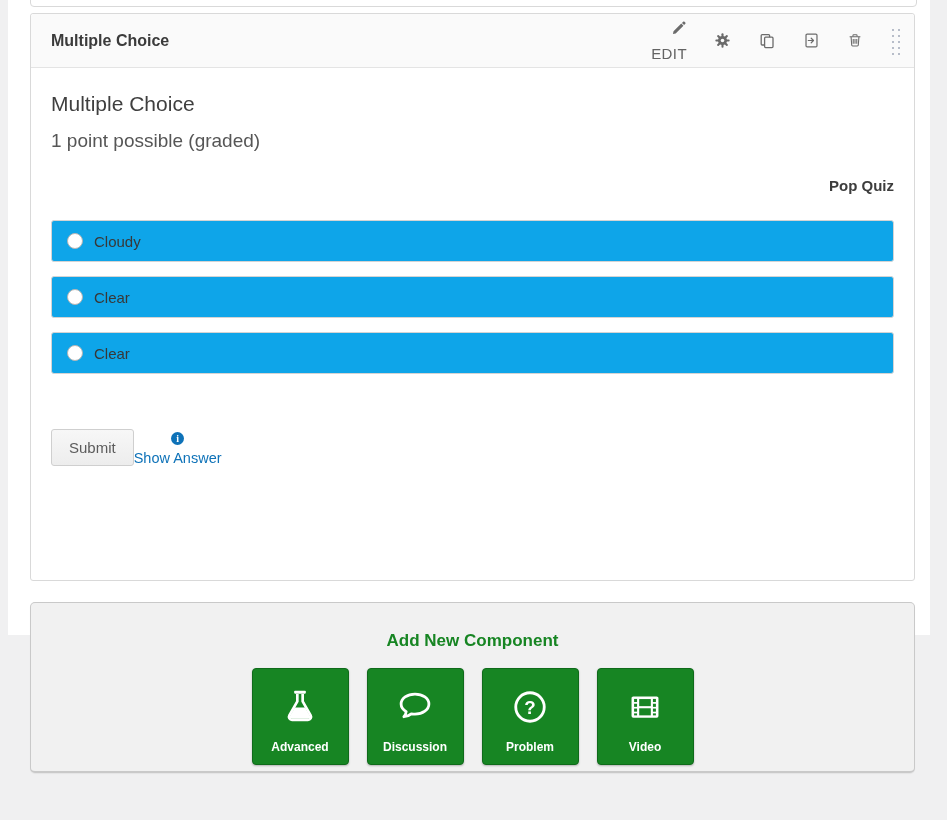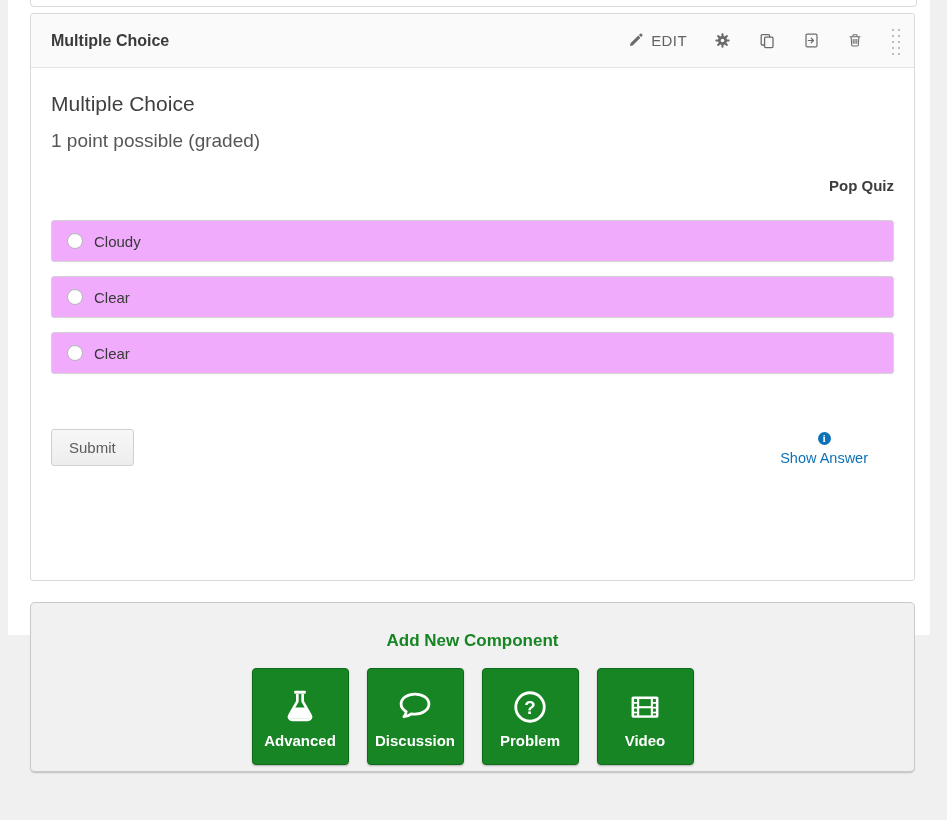--- a/index.html
+++ b/index.html
@@ -22,49 +22,49 @@
     position:absolute;left:22px;top:13px;width:885px;height:568px;
     background:#fff;border:1px solid #d9d9d9;border-radius:3px;box-sizing:border-box;
   }
   .unit-header{
     height:54px;background:#fafafa;border-bottom:1px solid #e4e4e4;
     border-radius:3px 3px 0 0;display:flex;align-items:center;
     padding:0 13px 0 20px;box-sizing:border-box;
   }
   .unit-title{font-size:16px;font-weight:bold;color:#3b3b3b;}
   .unit-actions{margin-left:auto;display:flex;align-items:center;gap:27px;}
-  .edit-btn{display:flex;align-items:center;gap:7px;color:#636363;font-size:15px;
+  .edit-btn{display:flex;align-items:flex-end;gap:7px;color:#636363;font-size:15px;
     letter-spacing:.4px;cursor:pointer;background:none;border:none;padding:0;
-    font-family:inherit;}
+    font-family:inherit;flex-direction:column;}
   .icon-btn{background:none;border:none;padding:0;cursor:pointer;display:flex;align-items:center;}
   .icon-btn svg{display:block;}
   .drag-handle{
     width:11px;height:28px;cursor:grab;
     background-image:radial-gradient(#b7bdc9 1.15px,transparent 1.35px);
     background-size:6px 6px;background-position:0 0;
   }
   
   .unit-body{padding:24px 20px 0 20px;}
   .problem-heading{margin:0;font-size:21px;font-weight:400;color:#3f3f3f;line-height:1.15;}
   .points{margin-top:14px;font-size:19px;color:#565656;}
   .prompt-label{margin-top:25px;font-size:15px;font-weight:bold;color:#3d3d3d;text-align:right;}
   .question{margin-top:4px;font-size:15px;color:#3d3d3d;line-height:1.45;}
   .choices{margin-top:26px;}
   .choice{
-    height:42px;border:1px solid #d4d4d4;border-radius:3px;background:#f0abfc;
+    height:42px;border:1px solid #d4d4d4;border-radius:3px;background:#0ea5e9;
     display:flex;align-items:center;gap:11px;padding-left:15px;margin-bottom:14px;
     box-sizing:border-box;cursor:pointer;
   }
   .radio{
     width:14px;height:14px;border:1px solid #b5b5b5;border-radius:50%;
     background:#fff;flex:0 0 auto;
   }
   .choice-label{font-size:15px;color:#383838;}
   .action-row{
-    margin-top:55px;display:flex;align-items:flex-end;justify-content:space-between;
+    margin-top:55px;display:flex;align-items:flex-end;
     padding-right:26px;
   }
   .submit-btn{
     padding:9px 17px;font-size:15px;color:#5c5c5c;font-family:inherit;
     background:linear-gradient(#f7f7f7,#ededed);
     border:1px solid #cfcfcf;border-radius:3px;cursor:pointer;
   }
   .show-answer{
     display:flex;flex-direction:column;align-items:center;gap:5px;cursor:pointer;
     background:none;border:none;padding:0;font-family:inherit;
@@ -82,21 +82,21 @@
     border-radius:5px;box-sizing:border-box;box-shadow:0 1px 1px rgba(0,0,0,.05);
   }
   .add-title{margin-top:28px;text-align:center;font-size:17px;font-weight:bold;color:#178523;}
   .add-buttons{display:flex;justify-content:center;gap:18px;margin-top:17px;}
   .add-btn{
     width:97px;height:97px;background:#178523;border:1px solid #0f6b1a;border-radius:4px;
     box-shadow:0 1px 2px rgba(0,0,0,.25);display:flex;flex-direction:column;align-items:center;
     padding:0;cursor:pointer;box-sizing:border-box;
   }
   .add-btn .icon-wrap{height:46px;margin-top:15px;display:flex;align-items:center;justify-content:center;}
-  .add-btn .btn-label{margin-top:2px;color:#fff;font-size:15px;font-weight:bold;font-family:inherit;}
+  .add-btn .btn-label{margin-top:10px;color:#fff;font-size:12px;font-weight:bold;font-family:inherit;}
 </style>
 </head>
 <body>
 
 <div class="content">
 
   <div class="prev-card-edge"></div>
 
   <div class="unit-card">
 

